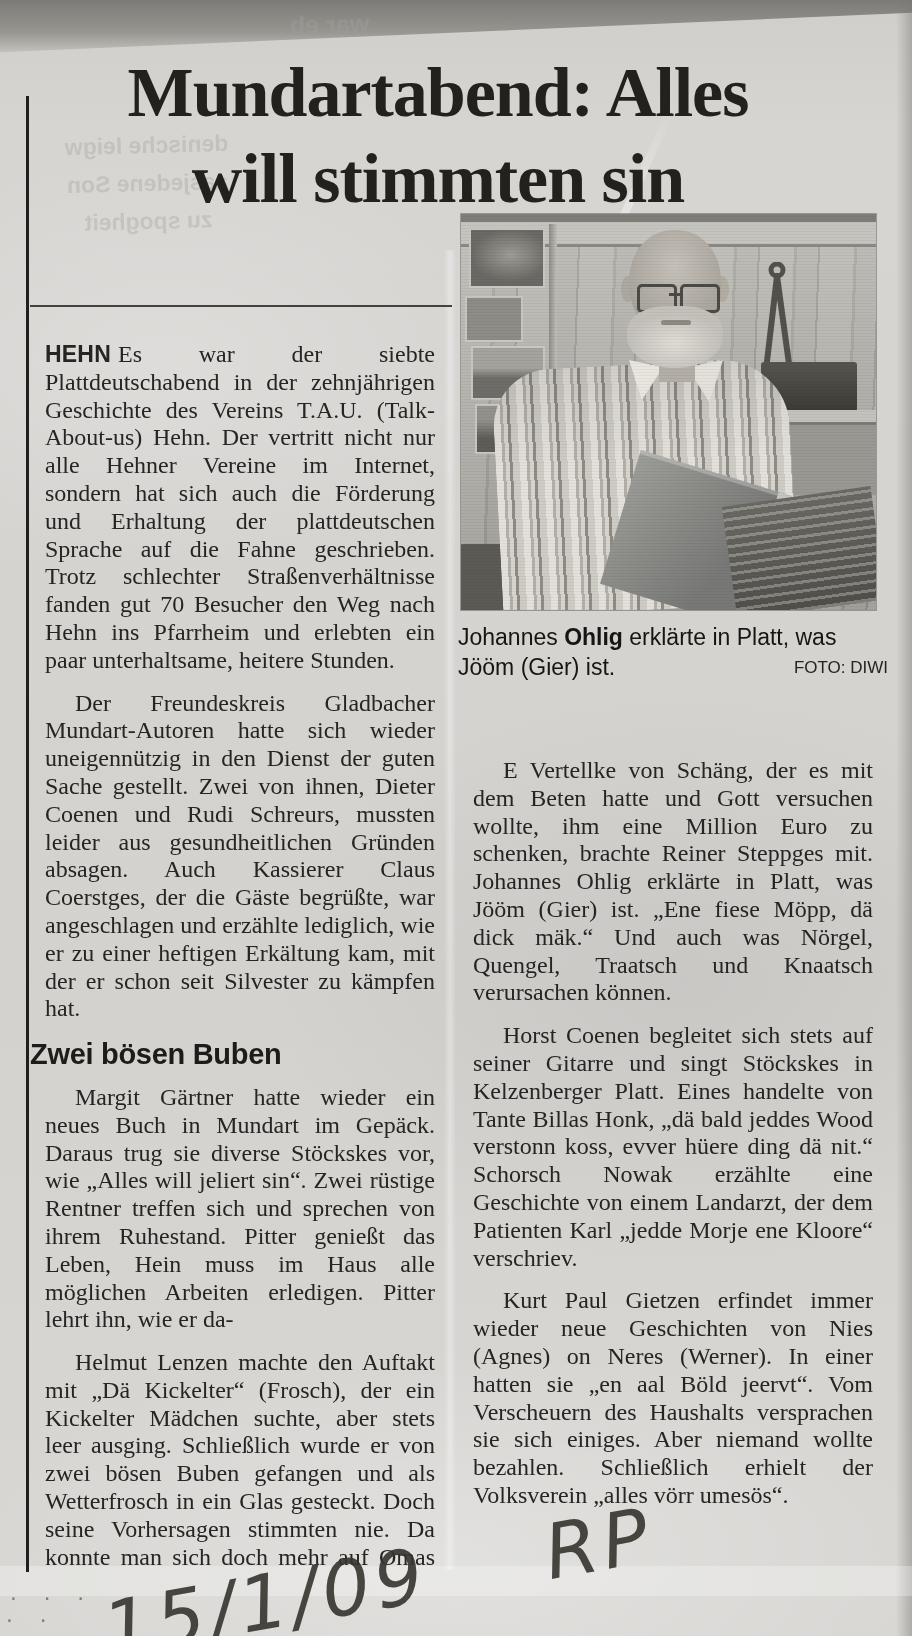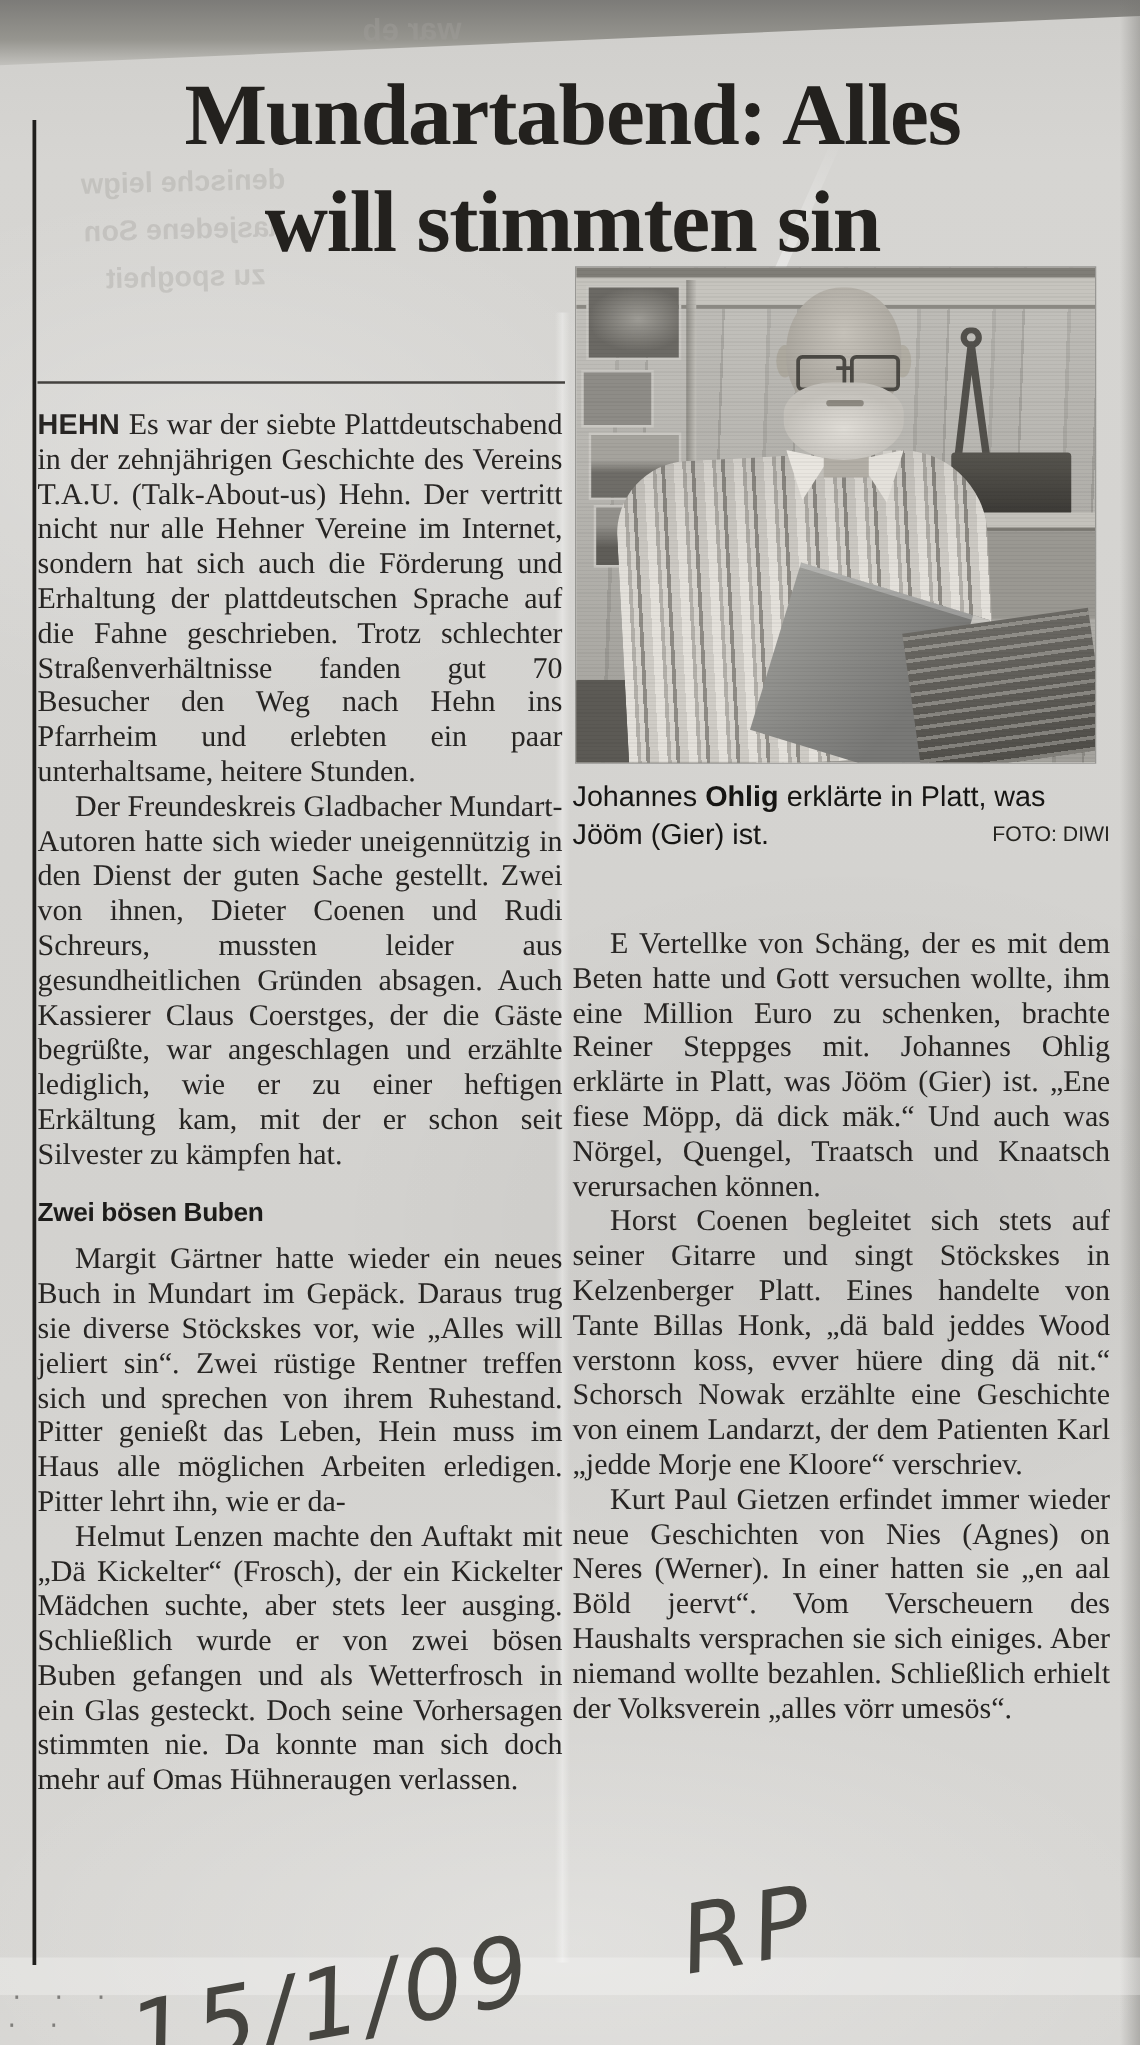--- a/index.html
+++ b/index.html
@@ -23,36 +23,36 @@
   #crease-diag{left:600px;top:95px;width:8px;height:330px;transform:rotate(24deg);
     background:linear-gradient(180deg,rgba(255,255,255,.0),rgba(255,255,255,.55),rgba(255,255,255,0));}
   #left-rule{left:26px;top:96px;width:3px;height:1476px;background:#201f1d;}
   
   .ghost{color:#9e9c98;font-family:"Liberation Sans",sans-serif;font-weight:700;
     transform:scaleX(-1) rotate(1deg);opacity:.5;white-space:nowrap;}
   #ghost-top{left:290px;top:10px;font-size:25px;}
   #ghost-left{left:40px;top:126px;width:215px;font-size:23px;line-height:38px;opacity:.33;
     transform:scaleX(-1) rotate(1.5deg);text-align:center;}
   
-  #headline{left:32px;top:50px;width:852px;text-align:center;
+  #headline{left:12px;top:50px;width:852px;text-align:center;
     font-weight:700;font-size:70px;line-height:86px;color:#23211e;letter-spacing:-1px;}
   
   #byline{left:30px;top:266px;font-family:"Liberation Sans",sans-serif;font-weight:700;
     font-size:24px;color:#1d1c1a;letter-spacing:.2px;}
   #byline-rule{left:30px;top:305px;width:422px;height:2px;background:#44423f;}
   
   .col{font-size:24px;line-height:27.8px;text-align:justify;hyphens:auto;-webkit-hyphens:auto;
     overflow:hidden;color:#272523;}
   #col-left{left:30px;top:326px;width:420px;height:1240px;}
   #col-right{left:458px;top:742px;width:430px;height:826px;}
-  .col p{margin:0;}
+  .col p{margin:15px;}
   .col p.ind{text-indent:30px;}
   .lead{font-family:"Liberation Sans",sans-serif;font-weight:700;font-size:23px;
     letter-spacing:.2px;margin-right:7px;}
-  #subhead{font-family:"Liberation Sans",sans-serif;font-weight:700;font-size:21px;
+  #subhead{font-family:"Liberation Sans",sans-serif;font-weight:700;font-size:29px;
     color:#1d1c1a;margin:18px 0 10px 0;text-align:left;letter-spacing:-.3px;}
   
   #photo{left:461px;top:214px;width:415px;height:396px;overflow:hidden;
     background:
       linear-gradient(180deg,rgba(255,255,255,.18),rgba(0,0,0,.10)),
       repeating-linear-gradient(92deg,#b7b5af 0 34px,#a3a19b 34px 37px,#b2b0aa 37px 58px,#9b9993 58px 60px);
     box-shadow:0 0 0 1px rgba(90,89,85,.5);}
   .ph{position:absolute;}
   #lintel{left:0;top:0;width:100%;height:30px;background:#c6c4be;border-bottom:3px solid #8b8983;}
   #lintel-dark{left:0;top:0;width:100%;height:8px;background:#7f7d77;}

